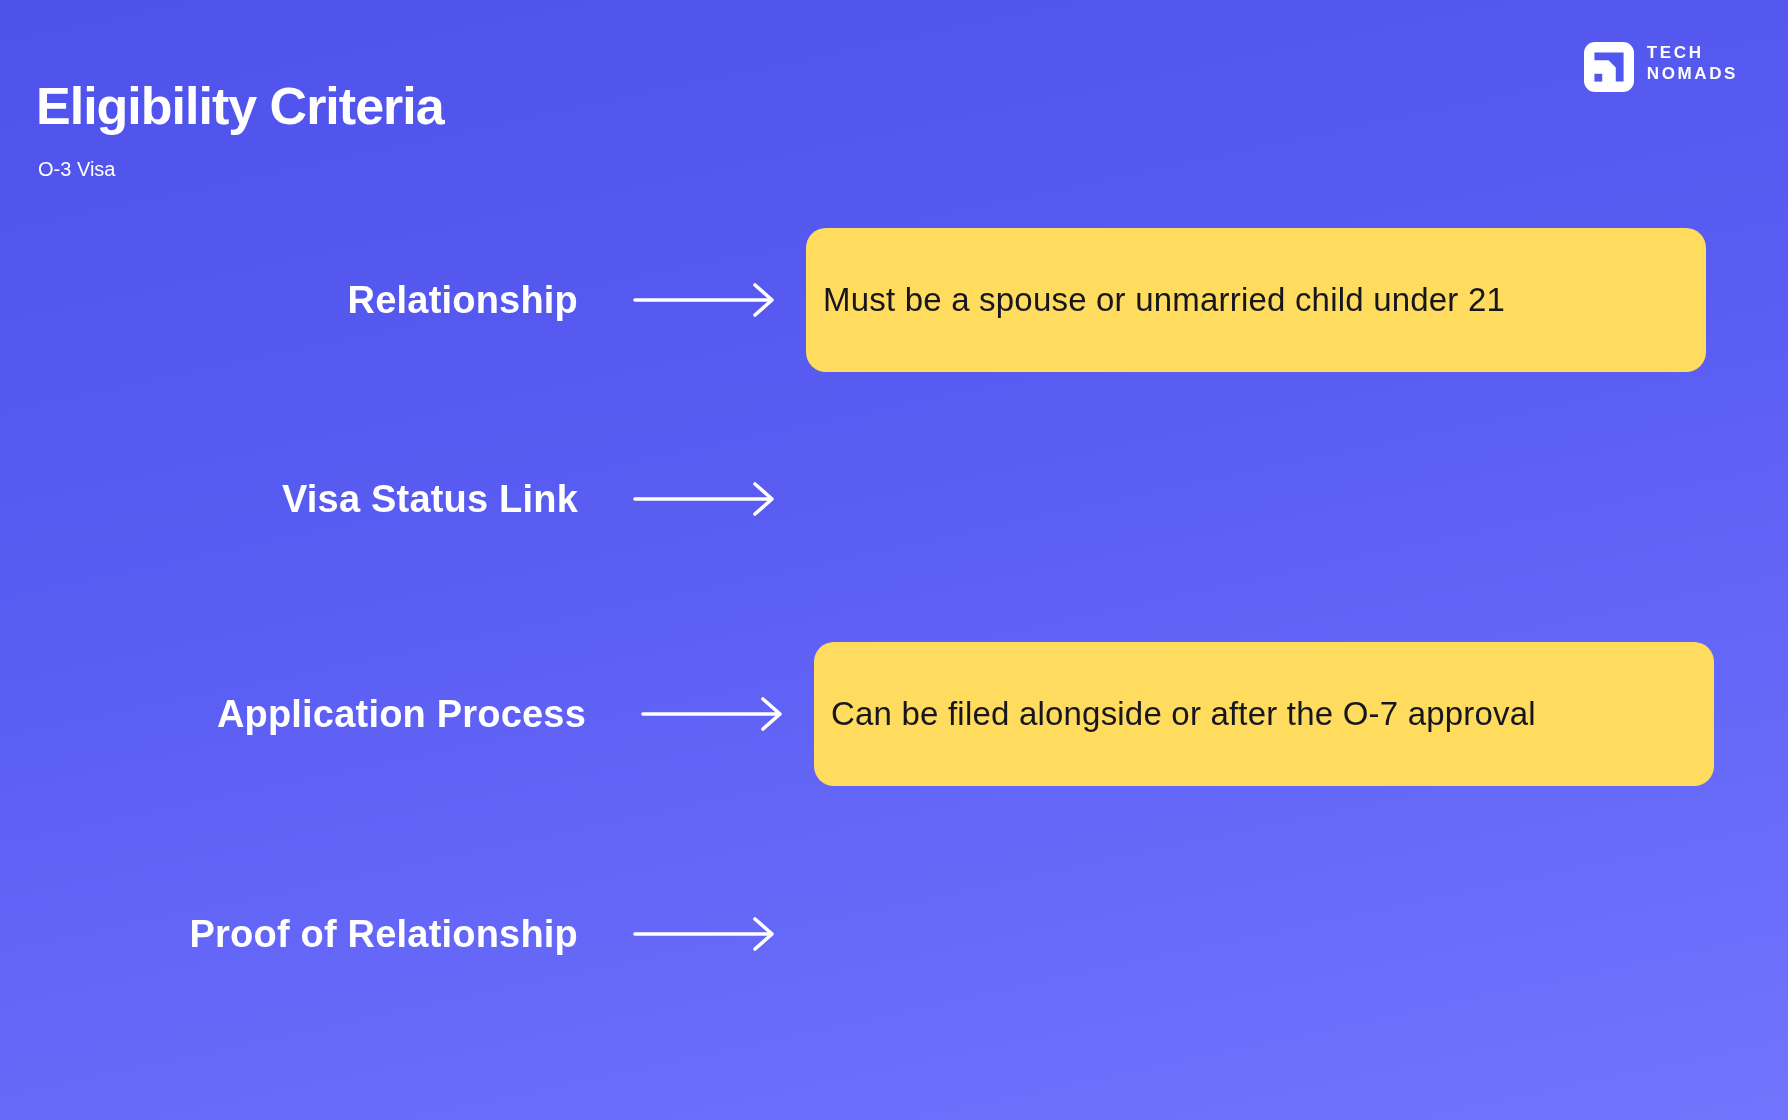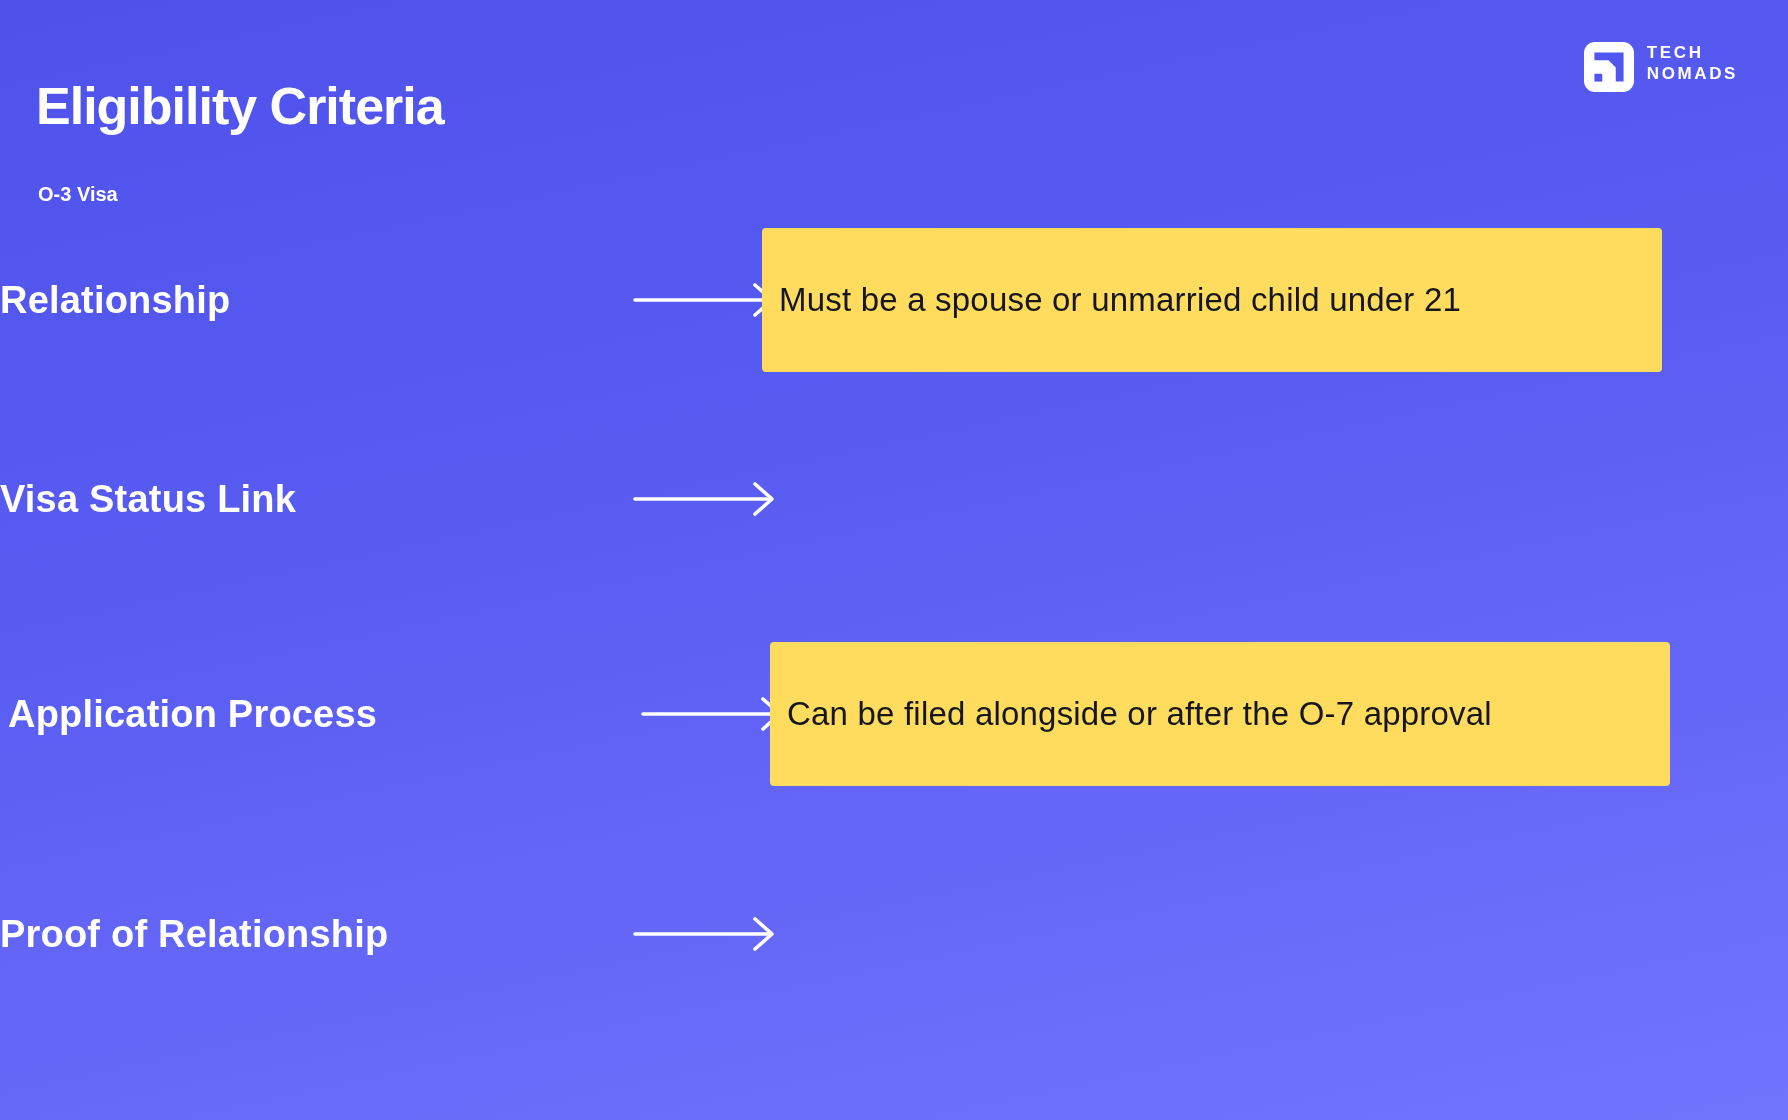--- a/index.html
+++ b/index.html
@@ -21,23 +21,22 @@
     font-size: 52px;
     font-weight: 700;
     letter-spacing: -1px;
     color: #FFFFFF;
   }
   .subtitle {
     position: absolute;
     left: 38px;
     top: 158px;
     font-size: 20px;
-    font-weight: 700;
+    font-weight: 400;
     color: #FFFFFF;
-    margin-top: 25px;
   }
 
   
   .logo {
     position: absolute;
     top: 42px;
     right: 50px;
     display: flex;
     gap: 13px;
   }
@@ -65,42 +64,43 @@
   .row-2 { top: 427px; }
   .row-3 { top: 642px; margin-left: 8px; }
   .row-4 { top: 861px; height: 146px; }
 
   .row-label {
     position: absolute;
     left: 0;
     width: 578px;
     top: 50%;
     transform: translateY(-50%);
+    text-align: right;
     color: #FFFFFF;
     font-size: 38px;
     font-weight: 700;
     letter-spacing: 0.2px;
     white-space: nowrap;
   }
 
   .row-arrow {
     position: absolute;
     left: 632px;
     top: 50%;
     transform: translateY(-50%);
     display: block;
   }
 
   .card {
     position: absolute;
-    left: 762px;
+    left: 806px;
     width: 900px;
     height: 100%;
     background: #FFDC5E;
-    border-radius: 4px;
+    border-radius: 20px;
     display: flex;
     align-items: center;
     padding: 0 30px 0 17px;
   }
   .row-4 .card { width: 916px; }
 
   .card-text {
     font-size: 33px;
     line-height: 44px;
     color: #16161F;

